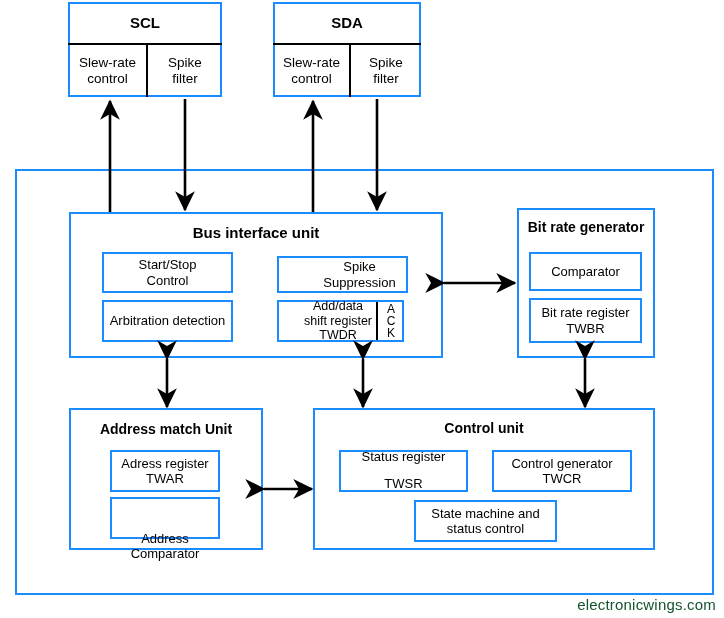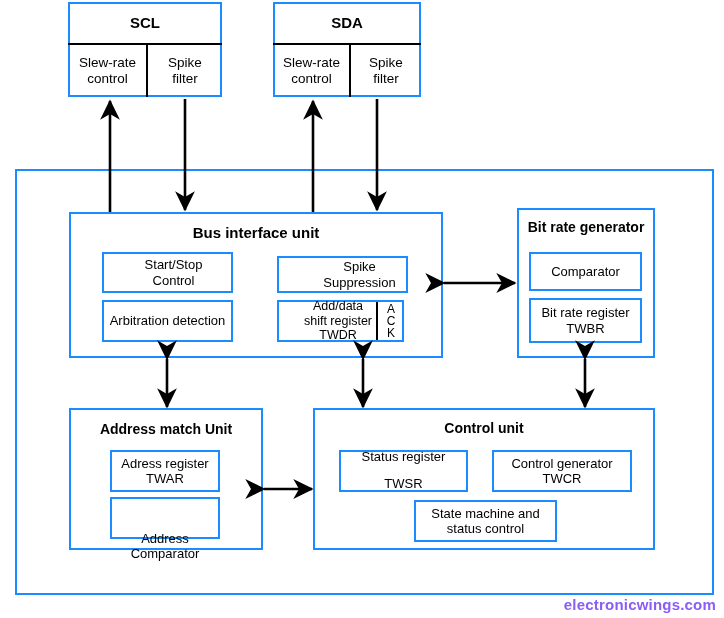--- a/index.html
+++ b/index.html
@@ -80,22 +80,22 @@
     height: 618px;
     pointer-events: none;
   }
 
   
   #watermark {
     position: absolute;
     right: 8px;
     top: 596px;
     font-size: 15px;
-    color: #8b5cf6;
-    font-weight: bold;
+    color: #14532d;
+    font-weight: normal;
     letter-spacing: 0.2px;
   }
 </style>
 </head>
 <body>
 
 <div id="diagram-root">
 
   <div class="bx" style="left:68px; top:2px; width:154px; height:95px;"></div>
   <div class="bx-black-div" style="left:68px; top:43px; width:154px; height:2px;"></div>
@@ -114,21 +114,21 @@
 control</div>
   <div class="lbl txt" style="left:351px; top:45px; width:70px; height:52px;">Spike
 filter</div>
 
   <div class="bx" style="left:15px; top:169px; width:699px; height:426px;"></div>
 
   <div class="bx" style="left:69px; top:212px; width:374px; height:146px;"></div>
   <div class="lbl title-bold" style="left:69px; top:220px; width:374px; height:26px;">Bus interface unit</div>
 
   <div class="bx" style="left:102px; top:252px; width:131px; height:41px;"></div>
-  <div class="lbl txt-sm" style="left:102px; top:252px; width:131px; height:41px;margin-left:6px;">Start/Stop
+  <div class="lbl txt-sm" style="left:102px; top:252px; width:131px; height:41px;">Start/Stop
 Control</div>
 
   <div class="bx" style="left:102px; top:300px; width:131px; height:42px;"></div>
   <div class="lbl txt-sm" style="left:102px; top:300px; width:131px; height:42px;">Arbitration detection</div>
 
   <div class="bx" style="left:277px; top:256px; width:131px; height:37px;"></div>
   <div class="lbl txt-sm" style="left:277px; top:256px; width:131px; height:37px;padding-left:34px;">Spike Suppression</div>
 
   <div class="bx" style="left:277px; top:300px; width:127px; height:42px;"></div>
   <div class="lbl txt-xs" style="left:279px; top:300px; width:96px; height:42px;padding-left:22px;">Add/data

